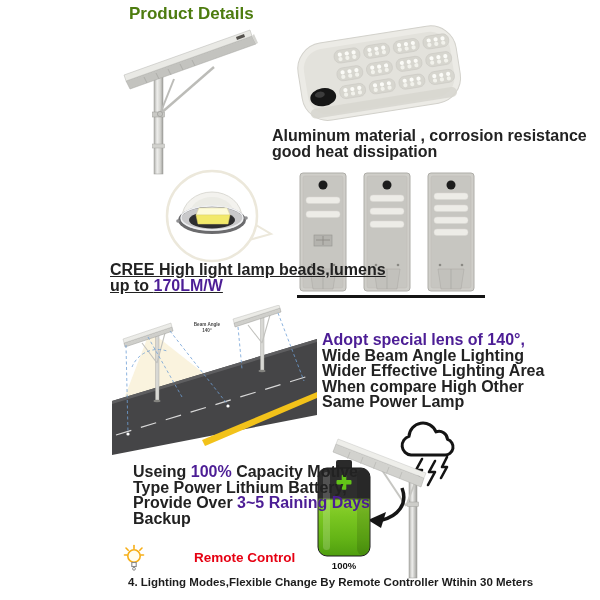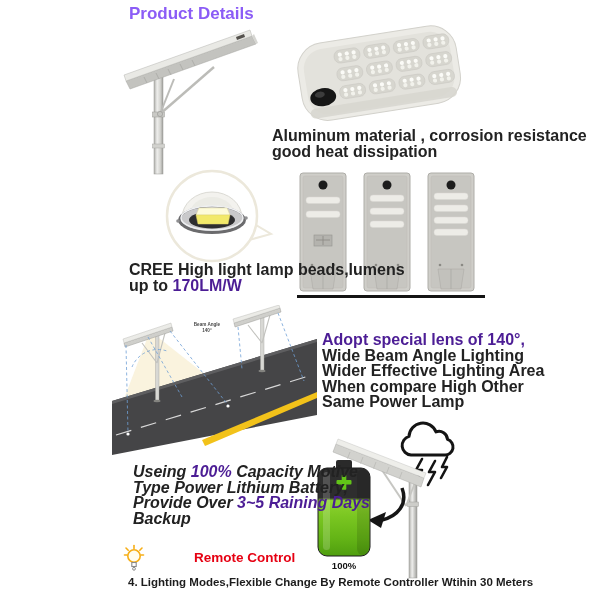--- a/index.html
+++ b/index.html
@@ -1,19 +1,19 @@
 <!DOCTYPE html>
 <html><head>
 <meta charset="utf-8">
 <style>
   html,body{margin:0;padding:0;background:#fff;}
   #canvas{position:relative;width:600px;height:600px;background:#ffffff;overflow:hidden;
           font-family:"Liberation Sans",sans-serif;color:#1e1e1e;}
   .abs{position:absolute;}
-  .title{font-size:17px;font-weight:bold;color:#8b5cf6;}
+  .title{font-size:17px;font-weight:bold;color:#4d7c0f;}
   .body-text{font-size:16px;font-weight:600;line-height:15.5px;color:#222;}
   .red{color:#4c1d95;}
   .remote-label{font-size:13.5px;font-weight:bold;color:#e60012;}
   .footer-text{font-size:11.5px;font-weight:600;color:#1c1c1c;}
   svg{display:block;}
   svg text{font-family:"Liberation Sans",sans-serif;}
 </style>
 </head>
 <body>
 
@@ -137,21 +137,21 @@
       <rect x="137" y="46" width="34" height="6.5" rx="3" fill="#edece7" stroke="#d8d7d2" stroke-width="0.5"></rect>
       <rect x="137" y="58" width="34" height="6.5" rx="3" fill="#edece7" stroke="#d8d7d2" stroke-width="0.5"></rect>
       <circle cx="143" cy="94" r="1.3" fill="#8a8984"></circle>
         <circle cx="165" cy="94" r="1.3" fill="#8a8984"></circle>
       <polygon points="141,98 167,98 164,118 144,118" fill="#c2c1bc" stroke="#a8a7a2" stroke-width="0.5"></polygon>
       <path d="M154,98 v20" stroke="#aaa9a4" stroke-width="0.8"></path>
     </g>
     <rect x="0" y="124" width="188" height="3" fill="#141414"></rect>
   </svg>
 
-  <div class="abs body-text" style="left:129px;top:262px;">
+  <div class="abs body-text" style="left:110px;top:262px;text-decoration:underline;">
     <div>CREE High light lamp beads,lumens</div>
     <div><span>up to </span><span class="red">170LM/W</span></div>
   </div>
 
   <svg class="abs" style="left:112px;top:305px;" width="205" height="150" viewBox="0 0 205 150">
     <polygon points="38,26 0,125 132,100" fill="#faf3de"></polygon>
     <polygon points="0,96 205,34 205,110 0,150" fill="#454547"></polygon>
     <polygon points="0,96 205,34 205,37 0,99" fill="#5e5e60"></polygon>
     <polygon points="90,135 205,87 205,93 93,141" fill="#f2c21a"></polygon>
     <line x1="4" y1="130" x2="200" y2="70" stroke="#e8e8e8" stroke-width="1.2" stroke-dasharray="16 10" opacity="0.9"></line>
@@ -236,21 +236,21 @@
       <rect x="30" y="46" width="16" height="10" rx="2" fill="#2a2a2a"></rect>
       <rect x="12" y="54" width="52" height="88" rx="9" fill="url(#batGrad)" stroke="#1d1d1d" stroke-width="1"></rect>
       <rect x="30.5" y="66" width="15" height="4.6" rx="1" fill="#62c418"></rect>
       <rect x="35.7" y="60.8" width="4.6" height="15" rx="1" fill="#62c418"></rect>
       <rect x="17" y="58" width="7" height="78" rx="3.5" fill="#ffffff" opacity="0.18"></rect>
       <rect x="51" y="55" width="12" height="86" rx="6" fill="#000000" opacity="0.12"></rect>
     </g>
     <text x="38" y="155" font-size="9.5" font-weight="bold" fill="#111111" text-anchor="middle">100%</text>
   </svg>
 
-  <div class="abs body-text" style="left:133px;top:464px;font-style:italic;">
+  <div class="abs body-text" style="left:133px;top:464px;">
     <div><span>Useing </span><span class="red">100%</span><span> Capacity Motive</span></div>
     <div>Type Power Lithium Battery,</div>
     <div><span>Provide Over </span><span class="red">3~5 Raining Days</span></div>
     <div>Backup</div>
   </div>
 
   <svg class="abs" style="left:122px;top:544px;" width="26" height="30" viewBox="0 0 26 30">
     <g stroke="#f6ae17" stroke-width="1.6" stroke-linecap="round">
       <line x1="12" y1="1.5" x2="12" y2="4.5"></line>
       <line x1="4" y1="4" x2="6.2" y2="6.2"></line>

